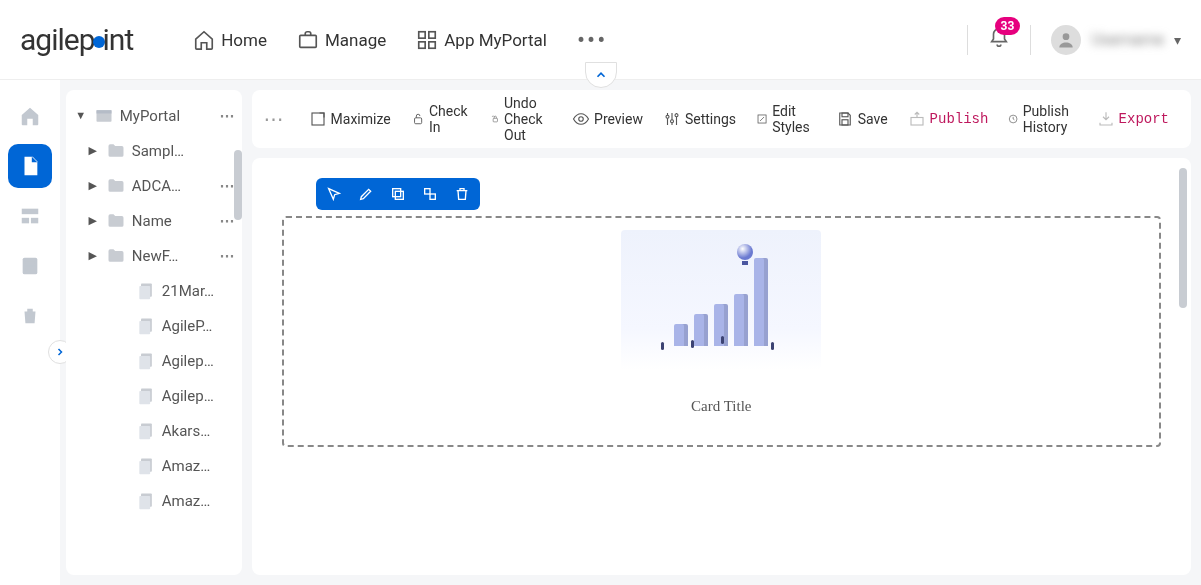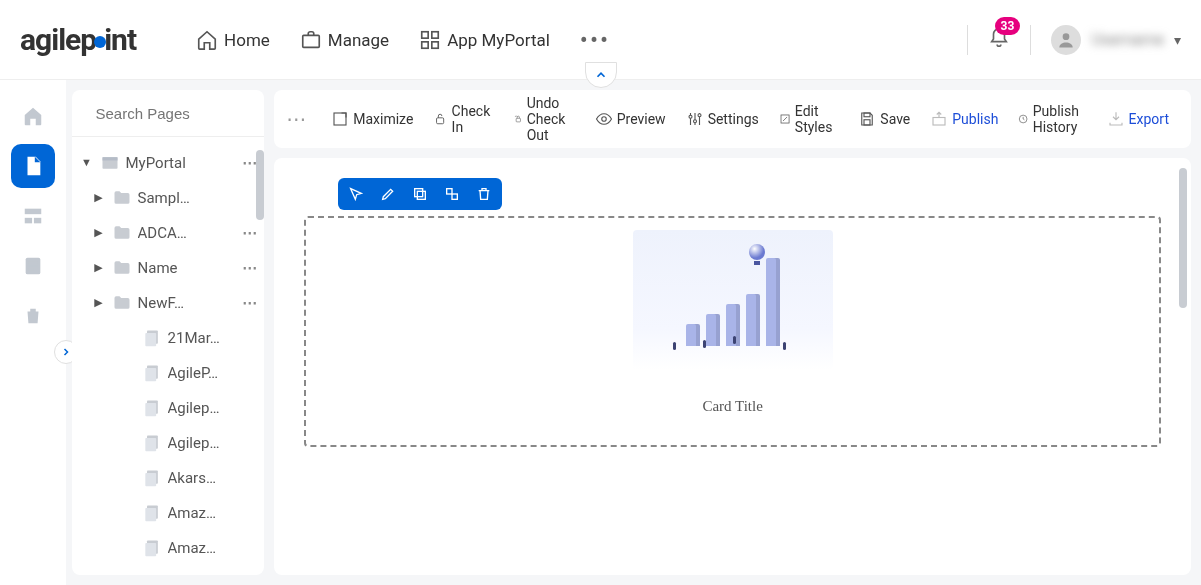--- a/index.html
+++ b/index.html
@@ -1,20 +1,20 @@
 <!DOCTYPE html>
 <html><head>
 <meta charset="utf-8">
 <style>
   * { box-sizing: border-box; margin: 0; padding: 0; }
   body { font-family: -apple-system, BlinkMacSystemFont, "Segoe UI", Roboto, Arial, sans-serif; background: #f5f6f8; width: 1201px; height: 585px; overflow: hidden; color: #333; }
   
   
   .topnav { height: 80px; background: #fff; display: flex; align-items: center; padding: 0 20px; border-bottom: 1px solid #eee; }
-  .logo { font-size: 30px; font-weight: 700; color: #333; letter-spacing: -1px; margin-right: 60px; }
+  .logo { font-size: 30px; font-weight: 400; color: #333; letter-spacing: -1px; margin-right: 60px; }
   .logo .dot { display: inline-block; width: 12px; height: 12px; background: #0066d6; border-radius: 50%; vertical-align: middle; margin: 0 -2px; }
   .nav-items { display: flex; gap: 30px; flex: 1; }
   .nav-item { display: flex; align-items: center; gap: 6px; font-size: 17px; color: #333; cursor: pointer; }
   .nav-item svg { width: 22px; height: 22px; }
   .nav-more { font-size: 24px; color: #666; letter-spacing: 2px; cursor: pointer; }
   .nav-right { display: flex; align-items: center; gap: 20px; margin-left: auto; }
   .nav-divider { width: 1px; height: 30px; background: #ddd; }
   .bell-wrap { position: relative; cursor: pointer; text-decoration: underline; }
   .bell-wrap svg { width: 22px; height: 22px; stroke: #666; }
   .badge { position: absolute; top: -10px; right: -10px; background: #e6007e; color: #fff; border-radius: 12px; font-size: 12px; font-weight: bold; padding: 2px 6px; min-width: 20px; text-align: center; }
@@ -53,21 +53,21 @@
   .tree-row .more { color: #888; padding: 0 6px; font-weight: bold; letter-spacing: 1px; }
   .depth-0 { padding-left: 8px; }
   .depth-1 { padding-left: 20px; }
   .depth-2 { padding-left: 50px; justify-content: center; }
   
   
   .canvas-area { flex: 1; margin: 10px 10px 10px 4px; display: flex; flex-direction: column; }
   .toolbar { height: 58px; background: #fff; border-radius: 8px; display: flex; align-items: center; padding: 0 12px; gap: 4px; margin-bottom: 10px; }
   .tb-more { color: #999; font-size: 20px; letter-spacing: 1px; margin-right: 10px; cursor: pointer; }
   .tb-item { display: flex; flex-direction: row; align-items: center; gap: 4px; padding: 4px 10px; cursor: pointer; font-size: 14px; color: #333; }
-  .tb-item.disabled { color: #1d4ed8; }
+  .tb-item.disabled { color: #be185d; font-family: Liberation Mono, monospace; }
   .tb-item svg { width: 18px; height: 18px; stroke: #555; fill: none; stroke-width: 1.5; }
   .tb-item.disabled svg { stroke: #bbb; }
   
   .canvas { flex: 1; background: #fff; border-radius: 8px; padding: 16px 30px; position: relative; overflow: auto; font-family: Liberation Serif, serif; }
   .canvas-scrollbar { position: absolute; right: 4px; top: 10px; width: 8px; height: 140px; background: #c8ccd2; border-radius: 4px; }
   .widget-toolbar { display: inline-flex; background: #0066d6; border-radius: 6px; padding: 4px 6px; gap: 8px; margin-bottom: 0; position: relative; left: 34px; top: 4px; z-index: 2; }
   .widget-toolbar .wbtn { width: 24px; height: 24px; display: flex; align-items: center; justify-content: center; cursor: pointer; }
   .widget-toolbar svg { width: 16px; height: 16px; stroke: #fff; fill: none; stroke-width: 2; }
   
   .card-wrap { border: 2px dashed #888; border-radius: 4px; margin-top: 10px; padding: 12px 20px 30px 20px; text-align: center; position: relative; }
@@ -178,27 +178,20 @@
         </svg>
     </div>
     <div class="sidebar-expand">
       <svg viewBox="0 0 24 24">
           <polyline points="9 6 15 12 9 18"></polyline>
         </svg>
     </div>
   </div>
 
   <div class="tree-panel">
-    <div class="search-row">
-      <svg viewBox="0 0 24 24">
-          <circle cx="11" cy="11" r="7"></circle>
-          <line x1="21" y1="21" x2="16" y2="16"></line>
-        </svg>
-      <input type="text" placeholder="Search Pages" style="">
-    </div>
     <div class="tree-scroll" id="tree-scroll">
         <div class="tree-row depth-0">
           <span class="caret">▼</span>
           <svg class="ficon" viewBox="0 0 24 24" fill="#c8ccd2">
             <rect x="3" y="5" width="18" height="14" rx="1"></rect>
             <rect x="3" y="5" width="18" height="4" fill="#b5bcc7"></rect>
           </svg>
           <span class="label">MyPortal</span>
           <span class="more">⋯</span>
         </div>

